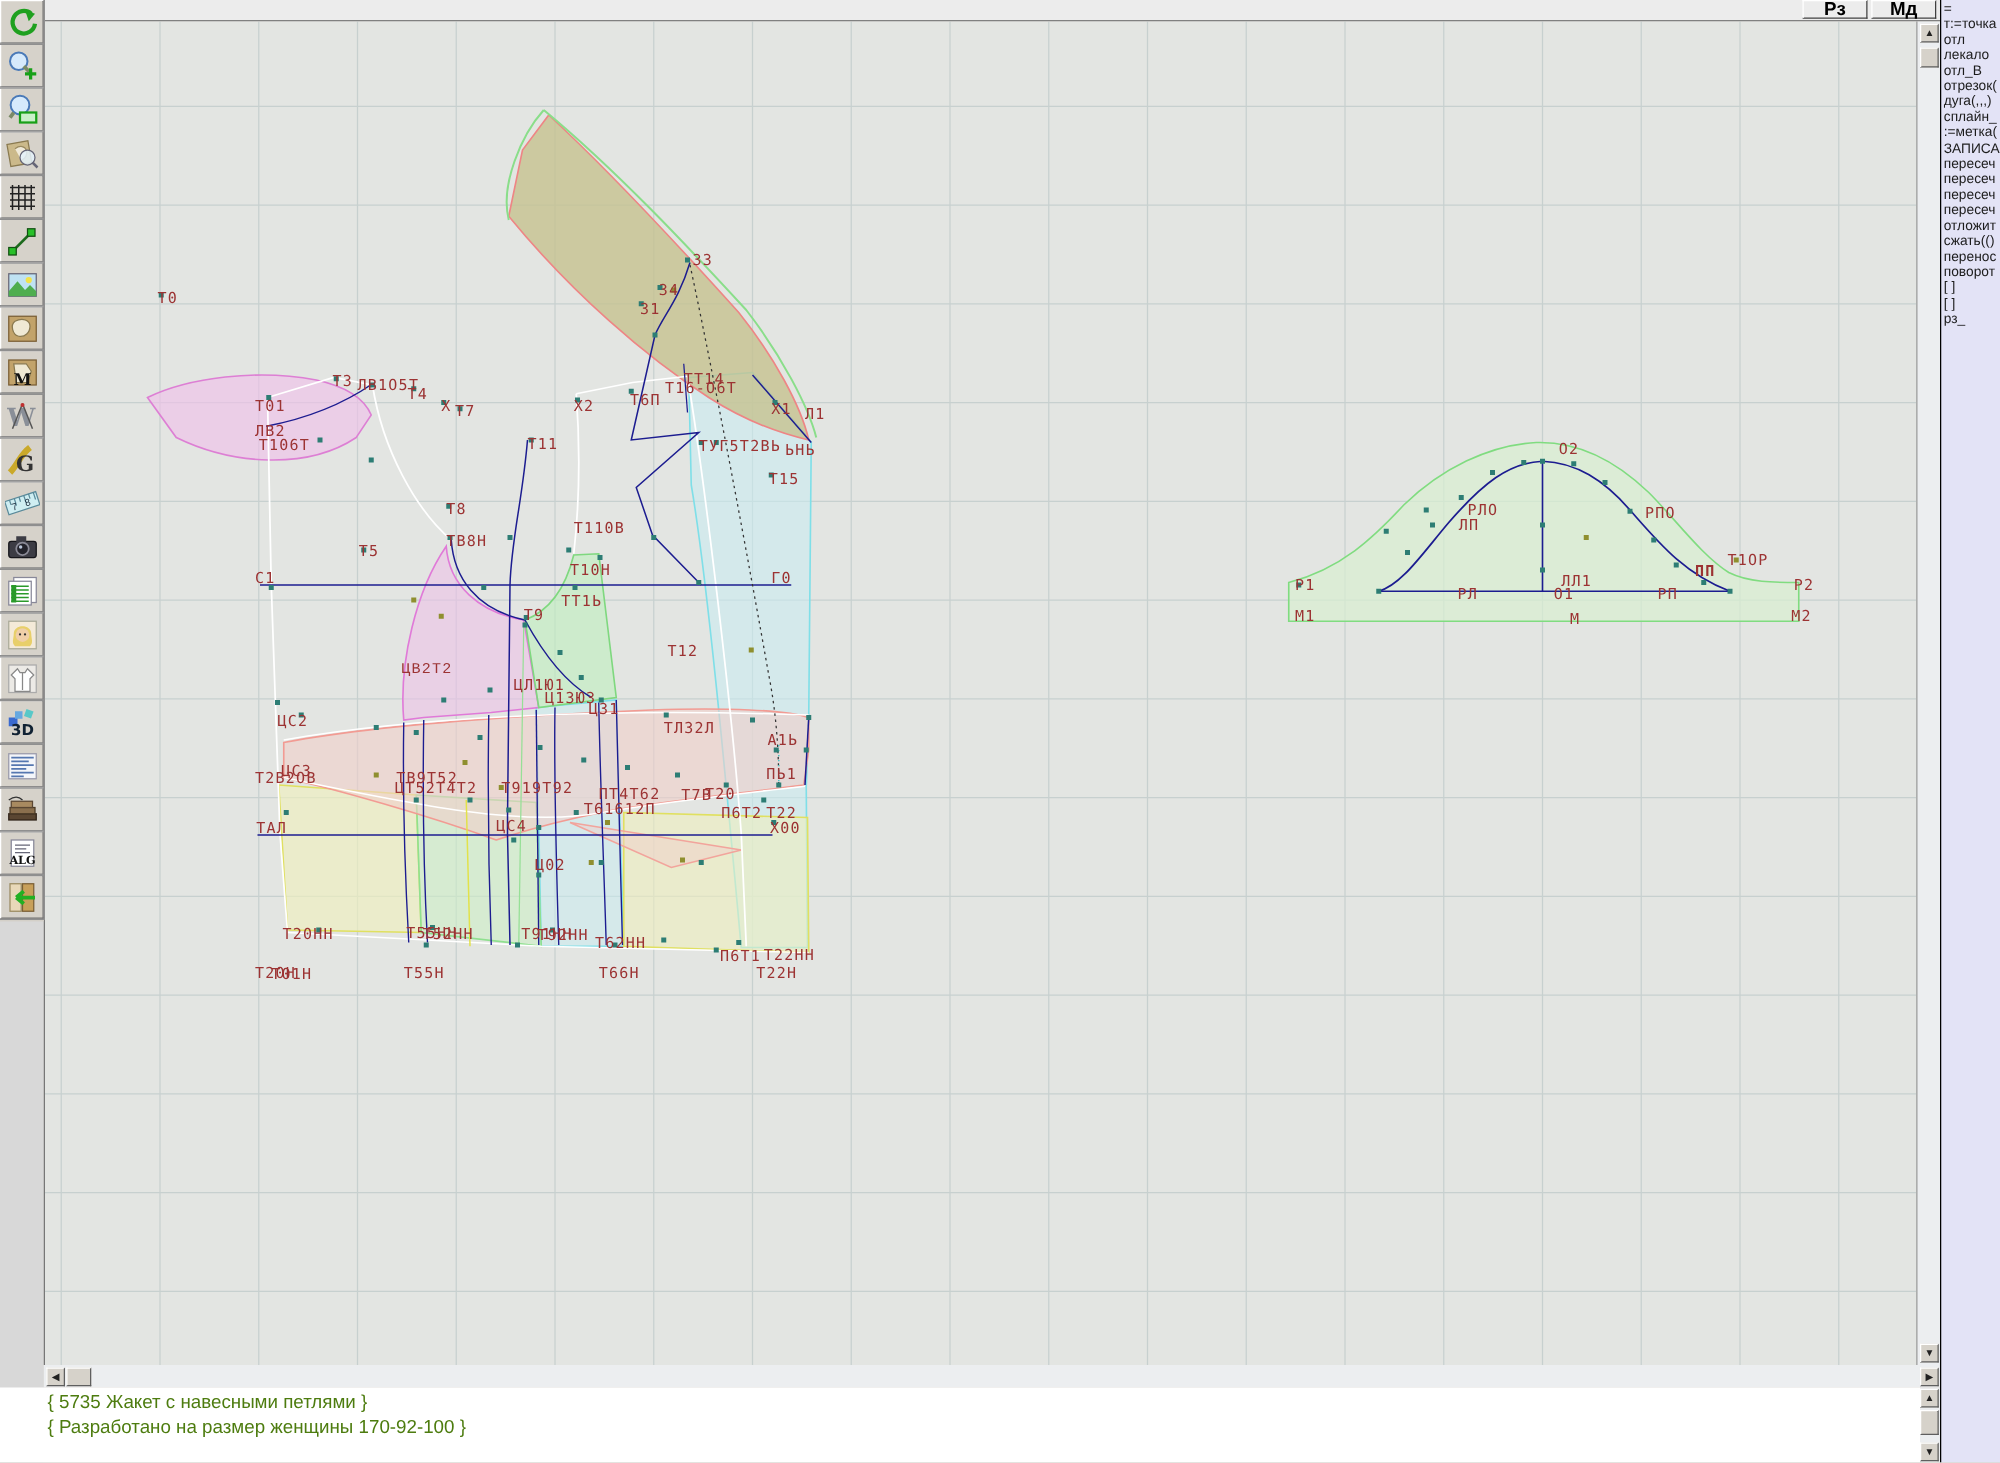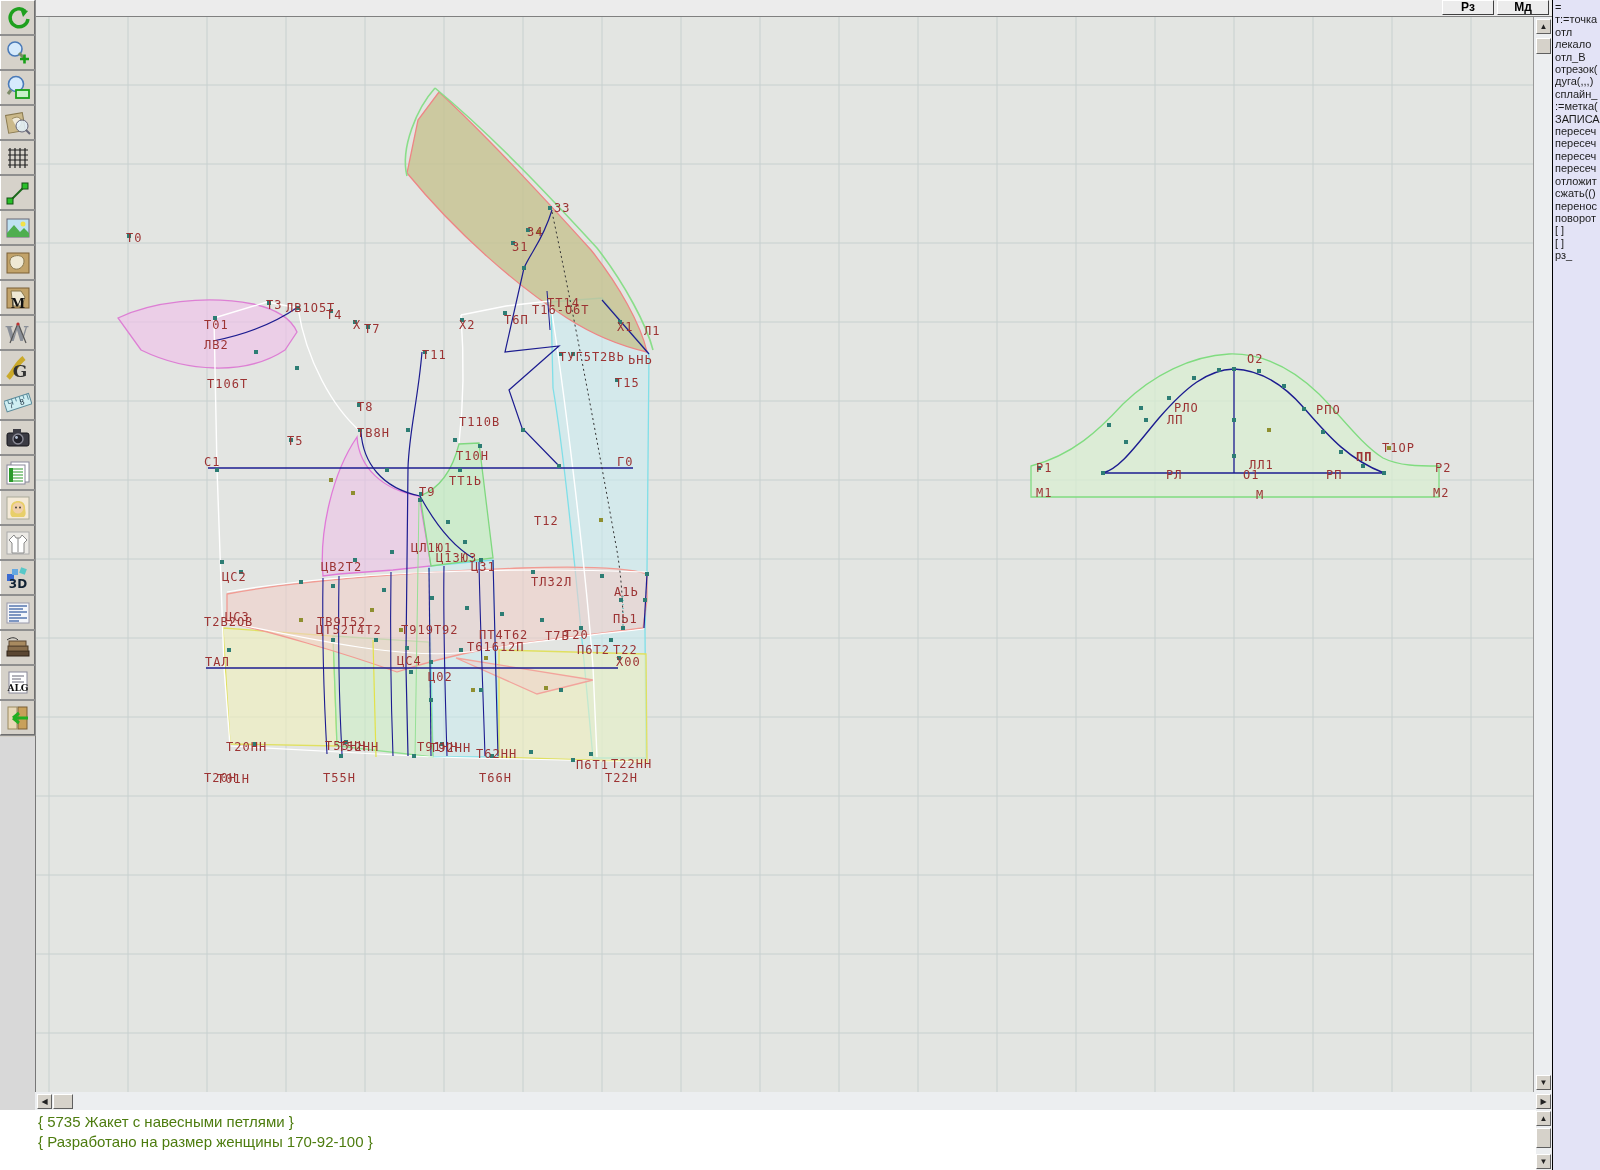--- a/index.html
+++ b/index.html
@@ -10,21 +10,21 @@
   #toolbar { position:absolute; left:0; top:0; width:35px; height:737px; background:#d4d0c8; z-index:5; }
   .tbtn { width:35px; height:35px; background:#d6d2ca; border:1px solid; border-color:#ffffff #6f6f6f #6f6f6f #ffffff;
           outline:1px solid #8f8f8f; outline-offset:-0px; display:flex; align-items:center; justify-content:center; cursor:pointer; }
   .tbtn svg { width:28px; height:28px; }
   #toolbar-below { position:absolute; left:0; top:737px; width:35px; height:433px; background:#d8d8d8; }
 
   
   #topbar { position:absolute; left:35px; top:0; width:1517px; height:17px; background:#ececec; border-bottom:1px solid #808080;
             display:flex; justify-content:flex-end; align-items:flex-start; z-index:4; }
   .top-btn { width:52px; height:15px; margin-right:3px; background:#ececec; border:1px solid; border-color:#ffffff #404040 #404040 #ffffff;
-             font-size:12px; font-weight:bold; color:#000; text-align:center; line-height:13px; cursor:pointer; }
+             font-size:15px; font-weight:bold; color:#000; text-align:center; line-height:13px; cursor:pointer; }
 
   
   #canvas { position:absolute; left:35px; top:17px; width:1498px; height:1075px; background:#e3e5e2;
             border-left:1px solid #777; overflow:hidden; }
   #canvas svg { position:absolute; left:0; top:0; }
   .plabel { position:absolute; font:12px "DejaVu Sans Mono",monospace; letter-spacing:1px; color:#9c3333; white-space:pre; z-index:3; }
 
   
   .sb { position:absolute; background:#eceef0; }
   #vscroll { left:1533px; top:17px; width:19px; height:1075px; border-left:1px solid #999; }
@@ -401,21 +401,21 @@
       <rect x="298" y="618" width="4" height="4" fill="#8f8f2f"></rect>
       <rect x="369" y="608" width="4" height="4" fill="#8f8f2f"></rect>
       <rect x="470" y="688" width="4" height="4" fill="#8f8f2f"></rect>
       <rect x="598" y="518" width="4" height="4" fill="#8f8f2f"></rect>
       <rect x="1266" y="428" width="4" height="4" fill="#8f8f2f"></rect>
       <rect x="1386" y="446" width="4" height="4" fill="#8f8f2f"></rect>
     </svg>
     <span class="plabel" style="left: 90px; top: 214px;">Т0</span>
     <span class="plabel" style="left: 168px; top: 301px;">Т01</span>
     <span class="plabel" style="left: 168px; top: 321px;">ЛВ2</span>
-    <span class="plabel" style="left: 171px; top: 360px;">Т106Т</span>
+    <span class="plabel" style="left: 171px; top: 332px;">Т106Т</span>
     <span class="plabel" style="left: 230px; top: 281px;">Т3</span>
     <span class="plabel" style="left: 250px; top: 284px;">ЛВ1О5Т</span>
     <span class="plabel" style="left: 290px; top: 291px;">Т4</span>
     <span class="plabel" style="left: 317px; top: 301px;">Х</span>
     <span class="plabel" style="left: 328px; top: 305px;">Т7</span>
     <span class="plabel" style="left: 251px; top: 417px;">Т5</span>
     <span class="plabel" style="left: 386px; top: 331px;">Т11</span>
     <span class="plabel" style="left: 423px; top: 301px;">Х2</span>
     <span class="plabel" style="left: 468px; top: 296px;">Т6П</span>
     <span class="plabel" style="left: 511px; top: 279px;">ТТ14</span>
@@ -434,39 +434,39 @@
     <span class="plabel" style="left: 420px; top: 432px;">Т10Н</span>
     <span class="plabel" style="left: 168px; top: 438px;">С1</span>
     <span class="plabel" style="left: 581px; top: 438px;">Г0</span>
     <span class="plabel" style="left: 413px; top: 457px;">ТТ1Ь</span>
     <span class="plabel" style="left: 383px; top: 468px;">Т9</span>
     <span class="plabel" style="left: 498px; top: 497px;">Т12</span>
     <span class="plabel" style="left: 375px; top: 524px;">ЦЛ1Ю1</span>
     <span class="plabel" style="left: 400px; top: 534px;">Ц13Ю3</span>
     <span class="plabel" style="left: 435px; top: 543px;">Ц31</span>
     <span class="plabel" style="left: 186px; top: 553px;">ЦС2</span>
-    <span class="plabel" style="left: 285px; top: 543px;">ЦВ2Т2</span>
+    <span class="plabel" style="left: 285px; top: 511px; font-family: Liberation Mono, monospace;">ЦВ2Т2</span>
     <span class="plabel" style="left: 495px; top: 558px;">ТЛ32Л</span>
     <span class="plabel" style="left: 578px; top: 568px;">А1Ь</span>
     <span class="plabel" style="left: 577px; top: 595px;">ПЬ1</span>
     <span class="plabel" style="left: 189px; top: 593px;">ЦС3</span>
     <span class="plabel" style="left: 168px; top: 598px;">Т2В2ОВ</span>
     <span class="plabel" style="left: 281px; top: 598px;">ТВ9Т52</span>
     <span class="plabel" style="left: 280px; top: 606px;">ЦТ52Т4Т2</span>
     <span class="plabel" style="left: 365px; top: 606px;">Т919Т92</span>
     <span class="plabel" style="left: 443px; top: 611px;">ПТ4Т62</span>
     <span class="plabel" style="left: 528px; top: 611px;">Т20</span>
     <span class="plabel" style="left: 509px; top: 612px;">Т7В</span>
     <span class="plabel" style="left: 431px; top: 623px;">Т61612П</span>
     <span class="plabel" style="left: 541px; top: 626px;">П6Т2</span>
     <span class="plabel" style="left: 577px; top: 626px;">Т22</span>
     <span class="plabel" style="left: 580px; top: 638px;">Х00</span>
     <span class="plabel" style="left: 169px; top: 638px;">ТАЛ</span>
     <span class="plabel" style="left: 361px; top: 637px;">ЦС4</span>
-    <span class="plabel" style="left: 392px; top: 653px;">Ц02</span>
+    <span class="plabel" style="left: 392px; top: 668px;">Ц02</span>
     <span class="plabel" style="left: 190px; top: 723px;">Т20НН</span>
     <span class="plabel" style="left: 289px; top: 722px;">Т55НН</span>
     <span class="plabel" style="left: 302px; top: 723px;">Т52НН</span>
     <span class="plabel" style="left: 381px; top: 723px;">Т91НН</span>
     <span class="plabel" style="left: 394px; top: 724px;">Т92НН</span>
     <span class="plabel" style="left: 440px; top: 730px;">Т62НН</span>
     <span class="plabel" style="left: 540px; top: 741px;">П6Т1</span>
     <span class="plabel" style="left: 575px; top: 740px;">Т22НН</span>
     <span class="plabel" style="left: 168px; top: 754px;">Т20Н</span>
     <span class="plabel" style="left: 181px; top: 755px;">Т01Н</span>

